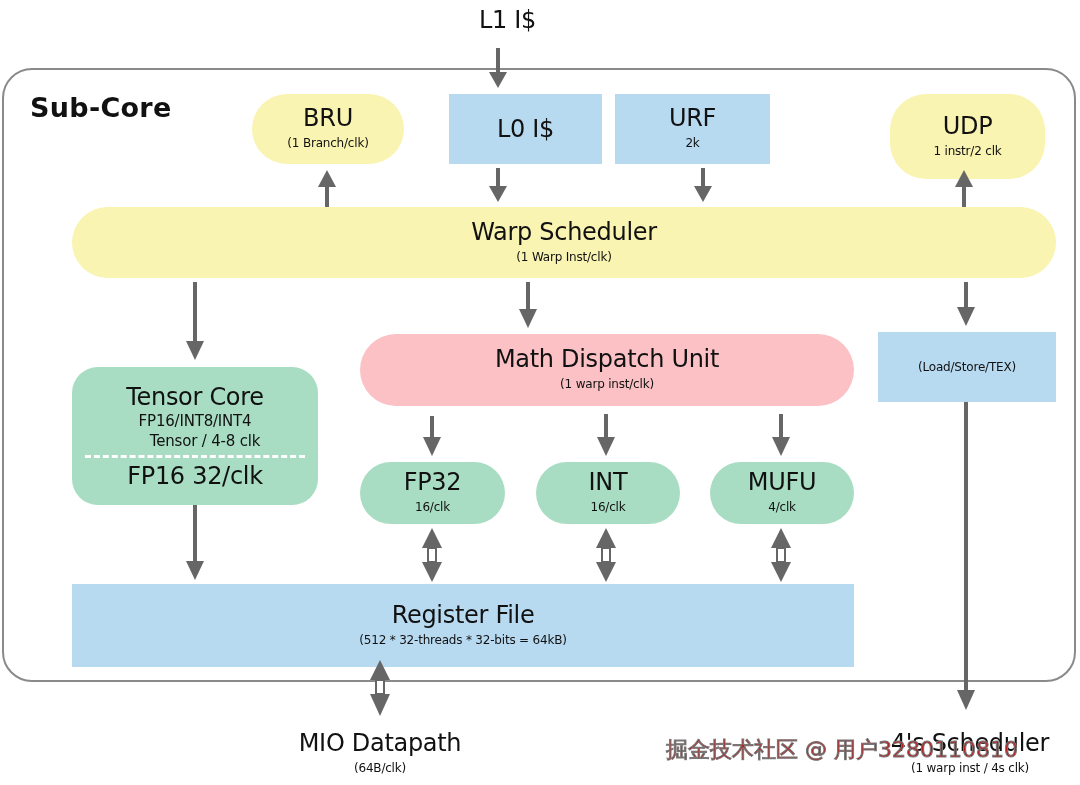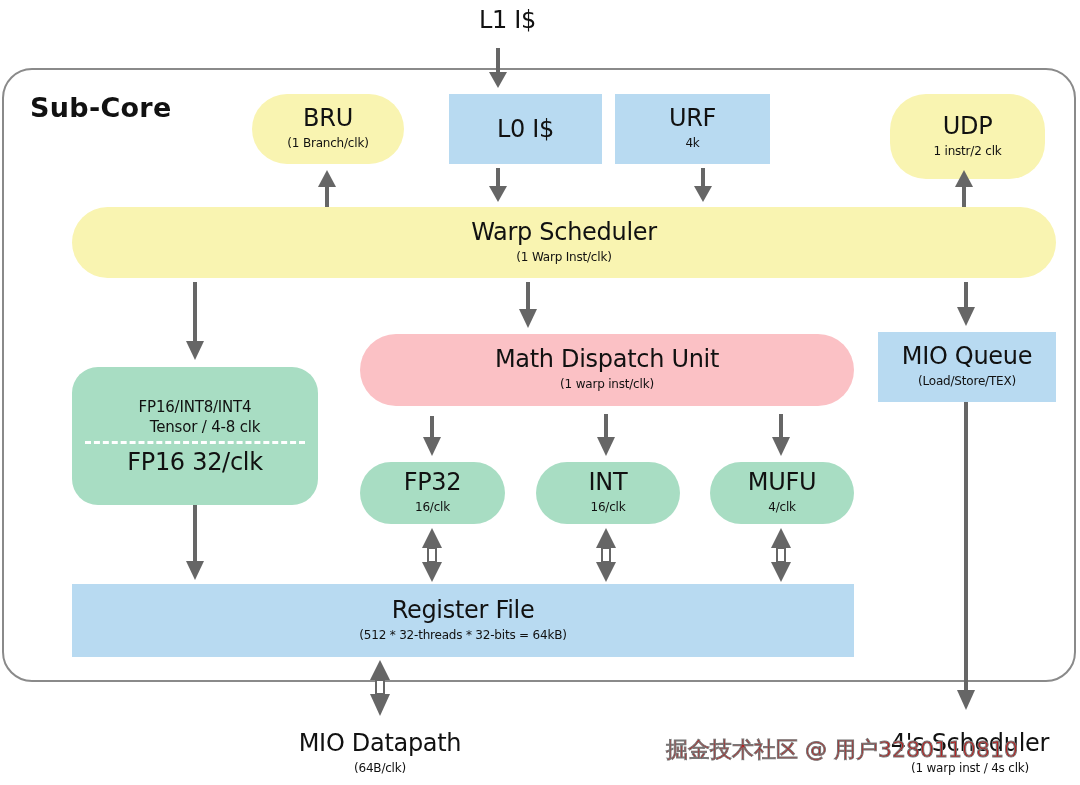--- a/index.html
+++ b/index.html
@@ -34,63 +34,63 @@
 
 <div class="box yellow pill" style="left:252px;top:94px;width:152px;height:70px;justify-content:center;">
   <div class="main">BRU</div>
   <div class="sub">(1 Branch/clk)</div>
 </div>
 <div class="box blue" style="left:449px;top:94px;width:153px;height:70px;">
   <div class="main">L0 I$</div>
 </div>
 <div class="box blue" style="left:615px;top:94px;width:155px;height:70px;">
   <div class="main">URF</div>
-  <div class="sub">4k</div>
+  <div class="sub">2k</div>
 </div>
 <div class="box yellow pill" style="left:890px;top:94px;width:155px;height:85px;">
   <div class="main">UDP</div>
   <div class="sub">1 instr/2 clk</div>
 </div>
 
 <div class="box yellow pill" style="left:72px;top:207px;width:984px;height:71px;">
   <div class="main">Warp Scheduler</div>
   <div class="sub">(1 Warp Inst/clk)</div>
 </div>
 
 <div class="box pink pill" style="left:360px;top:334px;width:494px;height:72px;">
   <div class="main">Math Dispatch Unit</div>
   <div class="sub">(1 warp inst/clk)</div>
 </div>
 
 <div class="box green" style="left:72px;top:367px;width:246px;height:138px;border-radius:26px;">
+  <div class="main">Tensor Core</div>
   <div class="sub" style="font-size:15px;line-height:20px;">FP16/INT8/INT4</div>
   <div class="sub" style="font-size:15px;line-height:20px;margin-left:20px;">Tensor / 4-8 clk</div>
   <div class="dash"></div>
   <div class="main">FP16 32/clk</div>
 </div>
 
 <div class="box green pill" style="left:360px;top:462px;width:145px;height:62px;">
   <div class="main">FP32</div>
   <div class="sub">16/clk</div>
 </div>
 <div class="box green pill" style="left:536px;top:462px;width:144px;height:62px;">
   <div class="main">INT</div>
   <div class="sub">16/clk</div>
 </div>
 <div class="box green pill" style="left:710px;top:462px;width:144px;height:62px;">
   <div class="main">MUFU</div>
   <div class="sub">4/clk</div>
 </div>
 
 <div class="box blue" style="left:878px;top:332px;width:178px;height:70px;">
-  <div class="main">MIO Queue</div>
   <div class="sub">(Load/Store/TEX)</div>
 </div>
 
-<div class="box blue" style="left:72px;top:584px;width:782px;height:73px;">
+<div class="box blue" style="left:72px;top:584px;width:782px;height:83px;">
   <div class="main">Register File</div>
   <div class="sub">(512 * 32-threads * 32-bits = 64kB)</div>
 </div>
 
 <div class="box" style="left:270px;top:724px;width:220px;height:60px;">
   <div class="main">MIO Datapath</div>
   <div class="sub">(64B/clk)</div>
 </div>
 <div class="box" style="left:860px;top:724px;width:220px;height:60px;">
   <div class="main">4's Scheduler</div>

